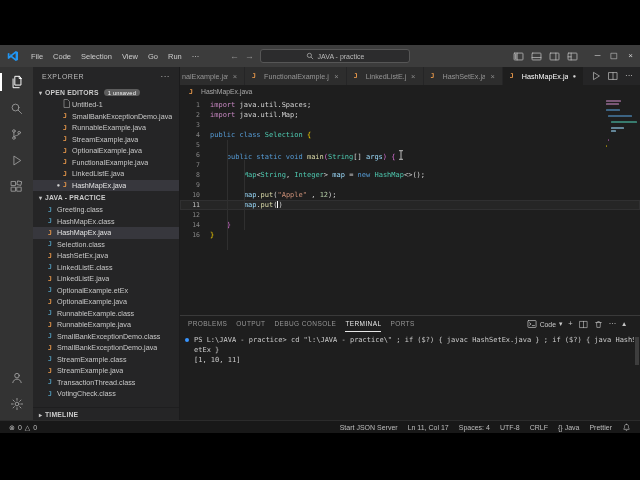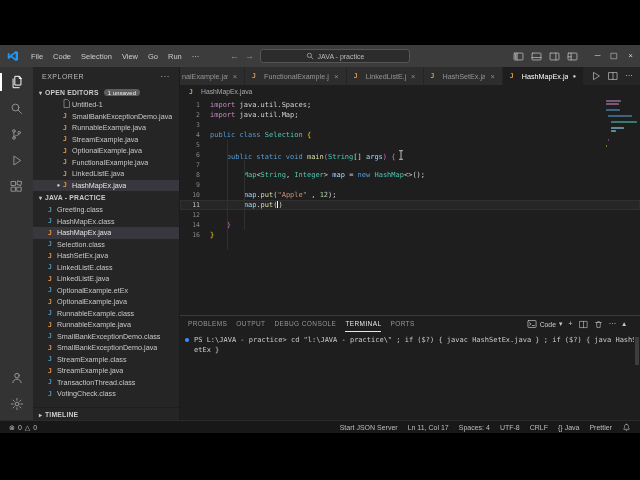--- a/index.html
+++ b/index.html
@@ -525,20 +525,21 @@
                 </span>
                 <span class="icon i-more">···</span>
                 <span class="icon i-maximize-panel">▴</span>
                 <span class="icon i-close-panel"></span>
               </div>
           </div>
           <div class="terminal">
             <div id="terminal-lines">
                 <div class="term-line"><span class="decor filled"></span><span class="term-text">PS L:\JAVA - practice&gt; cd "l:\JAVA - practice\" ; if ($?) { javac HashSetEx.java } ; if ($?) { java HashS</span></div>
                 <div class="term-line"><span class="decor"></span><span class="term-text">etEx }</span></div>
+                <div class="term-line"><span class="decor"></span><span class="term-text">[1, 10, 11]</span></div>
               </div>
             <div class="term-scrollbar"></div>
           </div>
         </div>
       </div>
     </div>
 
     <div class="statusbar">
       <div class="sb-left">
         <span class="icon">⊗</span>

